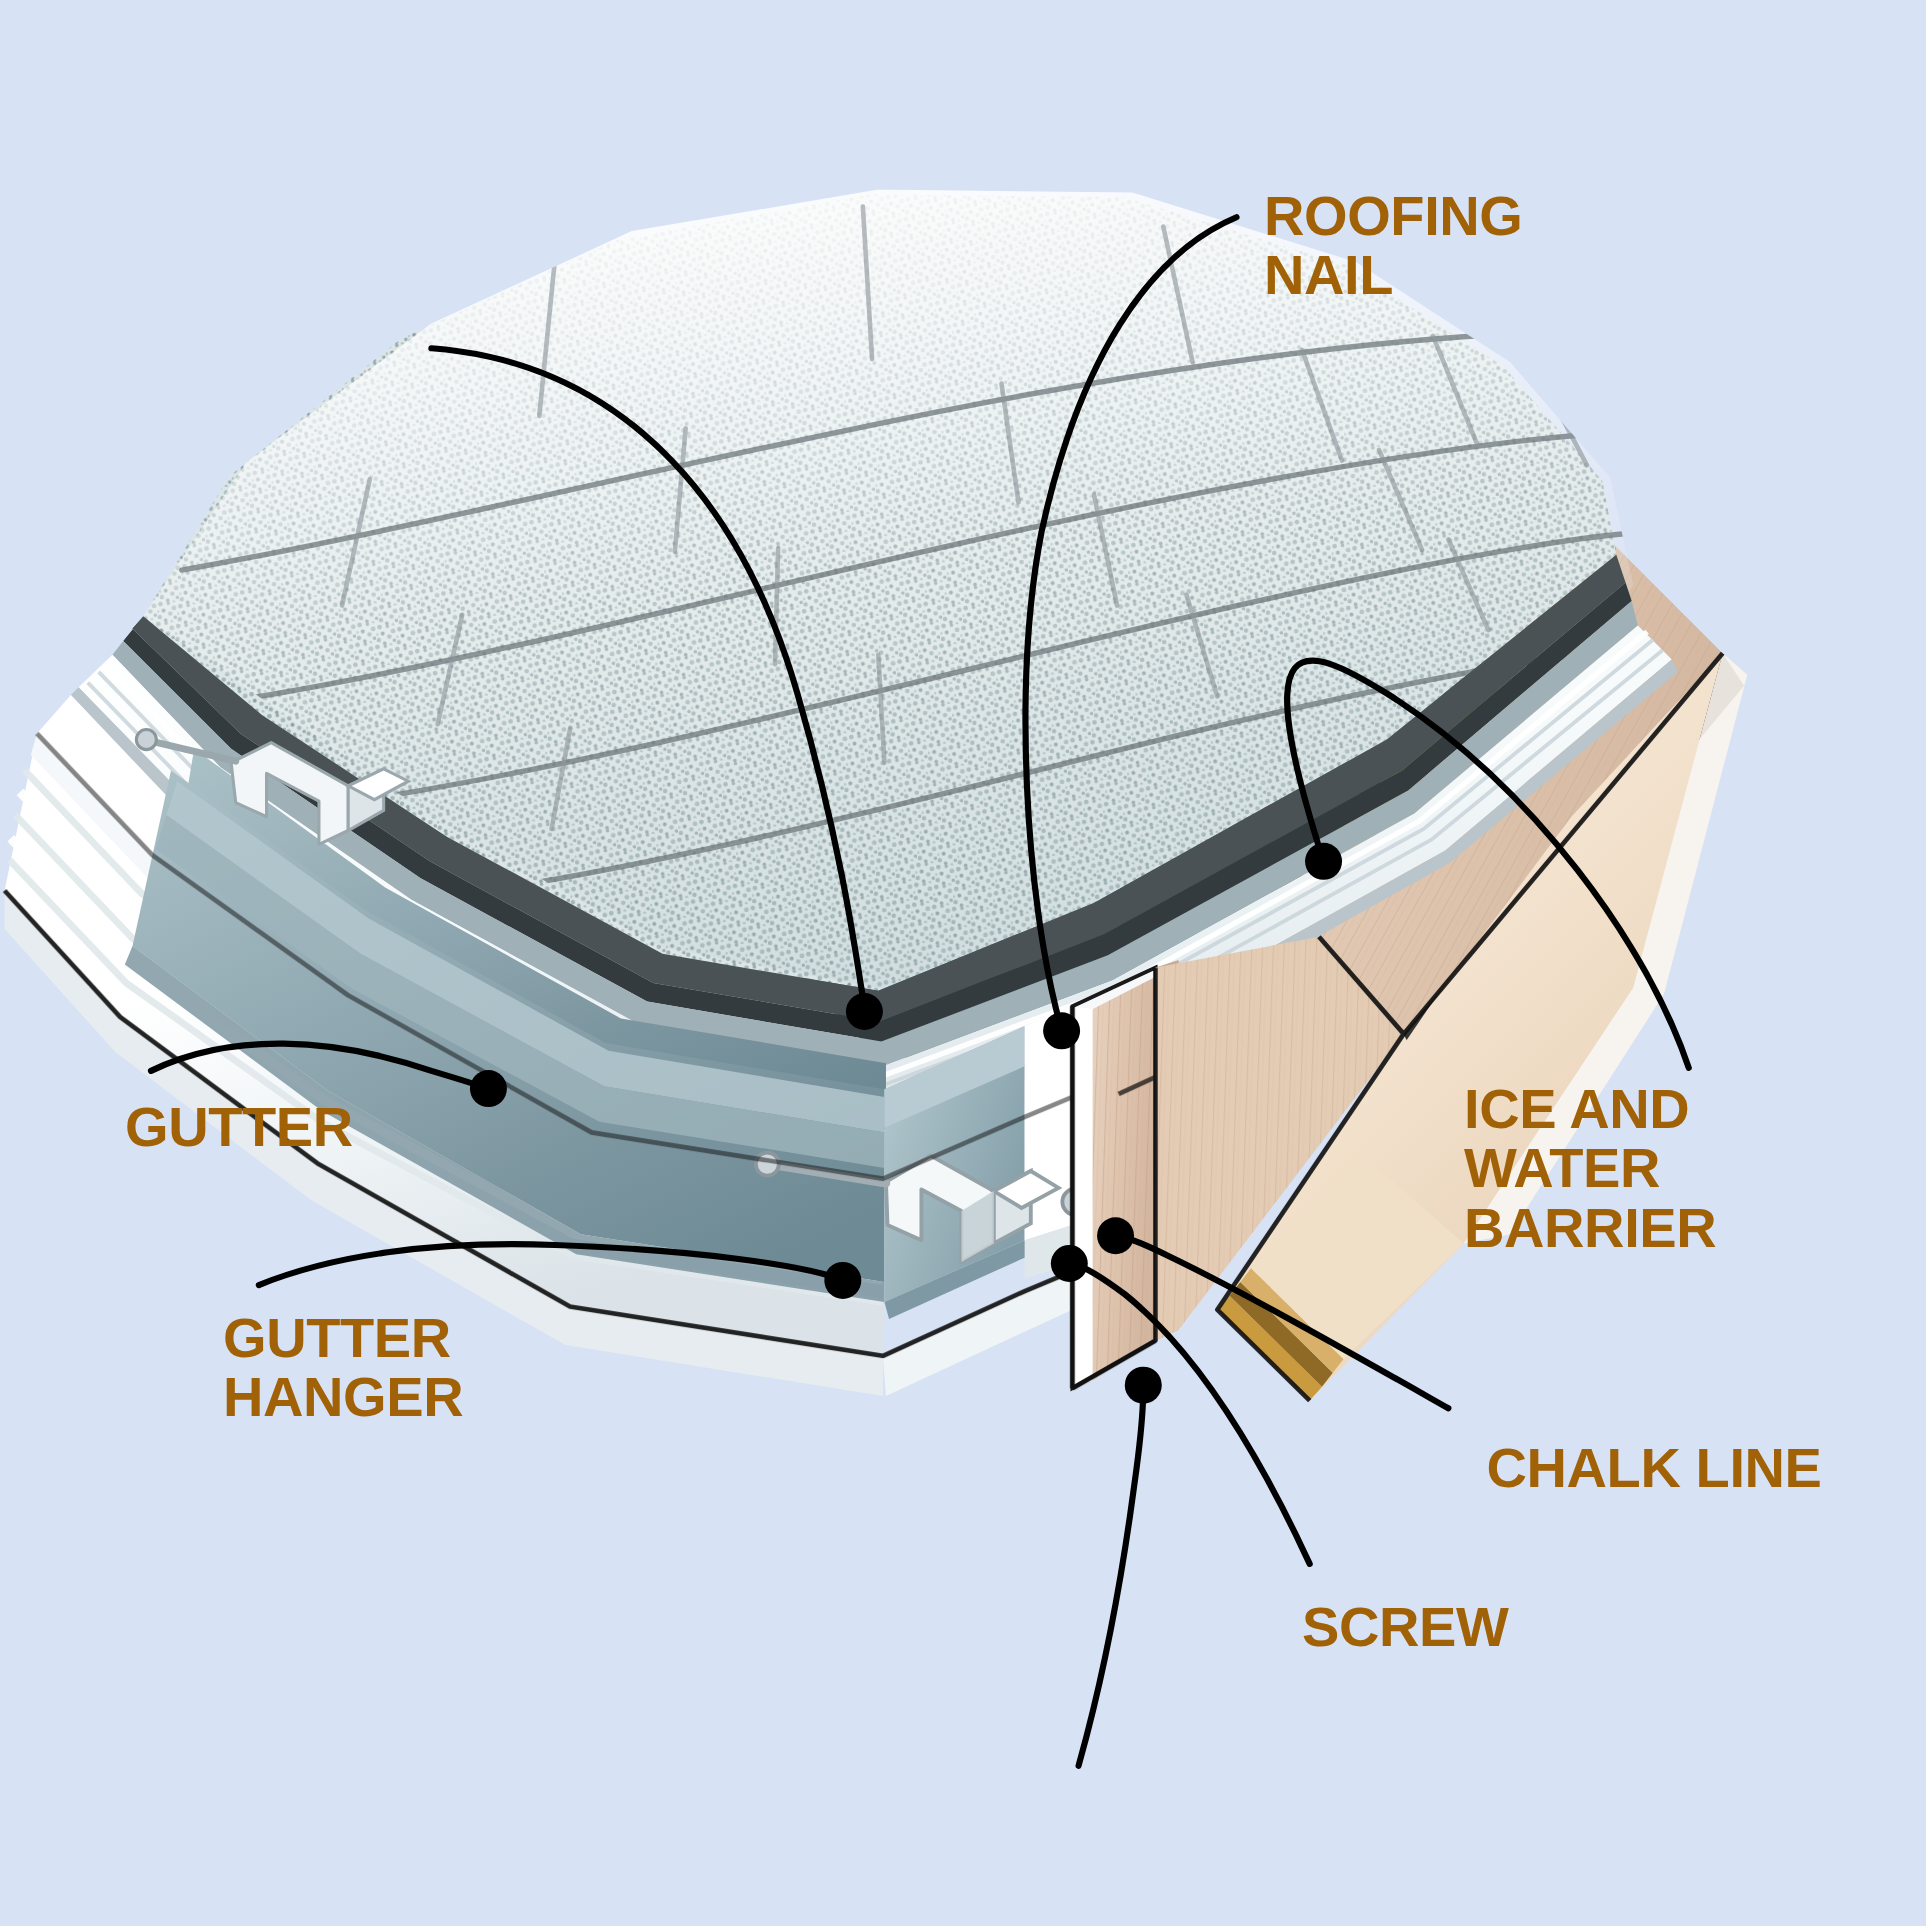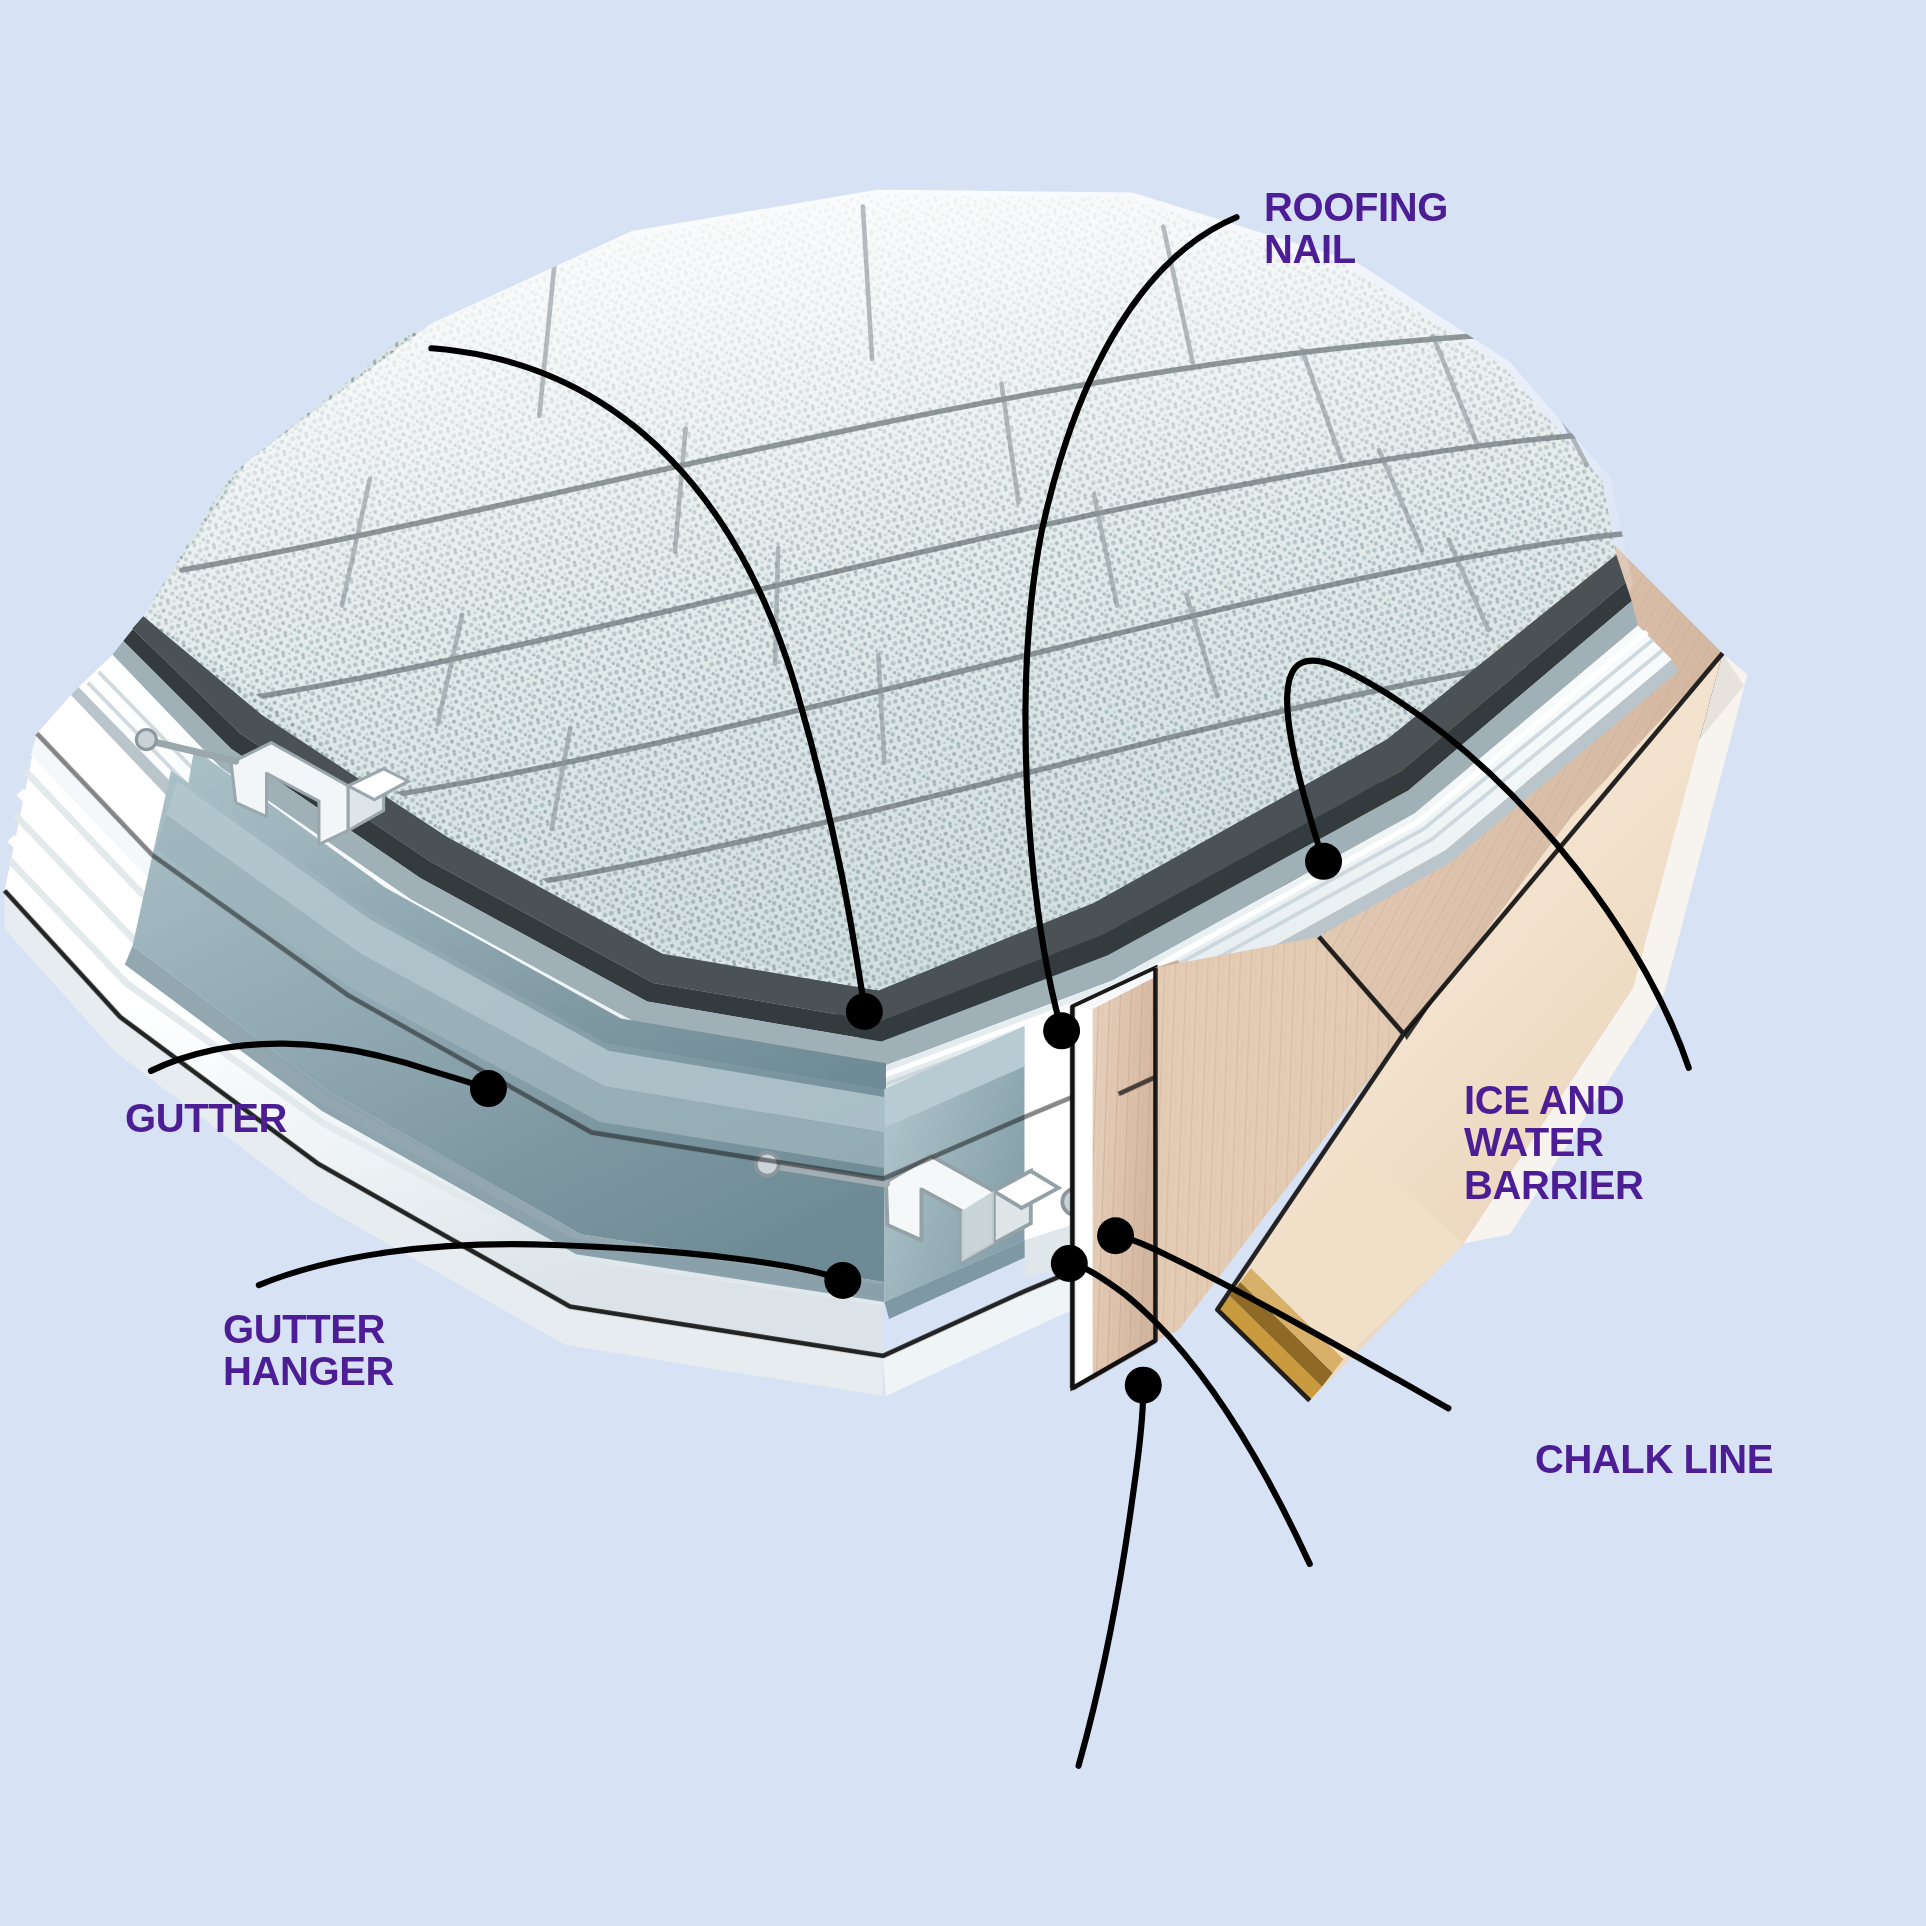--- a/index.html
+++ b/index.html
@@ -21,24 +21,24 @@
   }
   #scene {
     position: absolute;
     inset: 0;
     width: 1926px;
     height: 1926px;
     display: block;
   }
   .lbl {
     position: absolute;
-    color: #4c1d95;
+    color: #a16207;
     font-family: "Liberation Sans", sans-serif;
     font-weight: 700;
-    font-size: 40px;
+    font-size: 56px;
     line-height: 1.06;
     letter-spacing: -0.4px;
     white-space: pre;
     text-transform: uppercase;
   }
   .lbl.right { text-align: left; }
   .lbl.left { text-align: left; }
 </style>
 </head>
 <body>
@@ -387,16 +387,17 @@
 WATER
 BARRIER</div>
 
   <div class="lbl left" style="left:125px; top:1097px; width:324px;">GUTTER</div>
 
   <div class="lbl left" style="left:223px; top:1308px; width:354px;">GUTTER
 HANGER</div>
 
   <div class="lbl left" style="left:1438px; top:1438px; width:432px;text-align:center;">CHALK LINE</div>
 
+  <div class="lbl left" style="left:1302px; top:1597px; width:324px;">SCREW</div>
 
 
 </div>
 
 
 </body></html>

